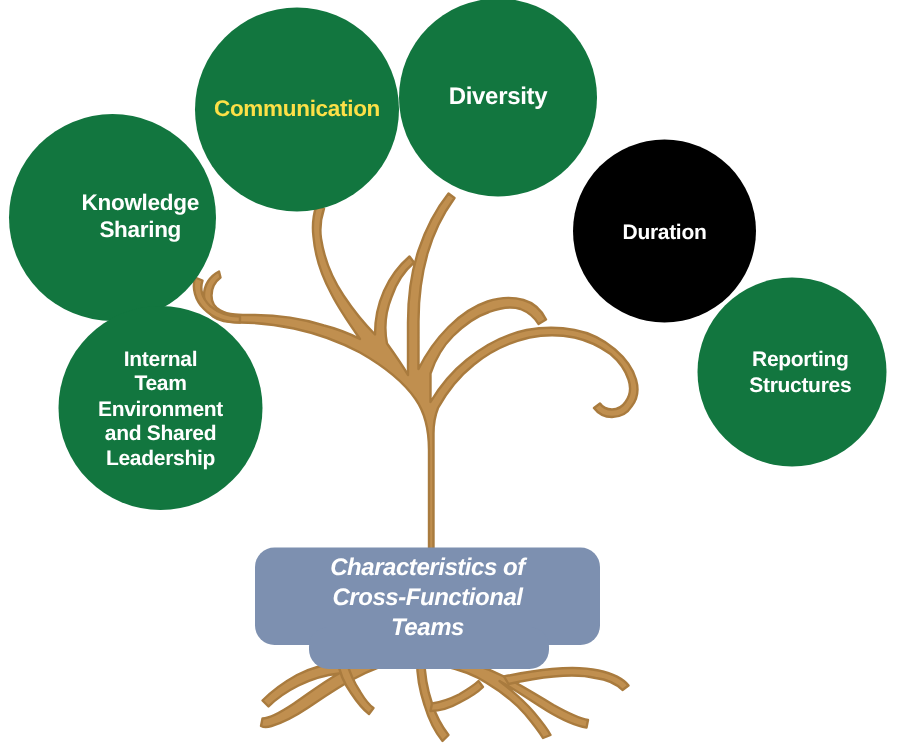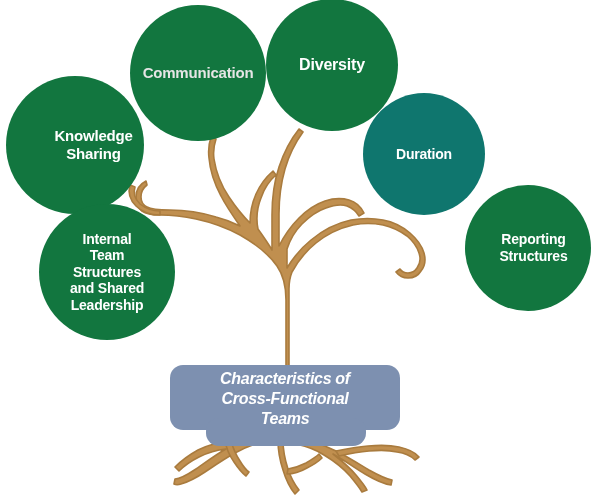--- a/index.html
+++ b/index.html
@@ -232,40 +232,40 @@
            Z"></path>
     </g>
   </svg>
 
   <div class="leaf-node" style="left: 6px; top: 76px; width: 138px; height: 138px; background: rgb(18, 118, 63);">
     <span class="leaf-label" style="font-size: 15px; color: rgb(255, 255, 255); margin-left: 37px;">Knowledge
 Sharing</span>
   </div>
 
   <div class="leaf-node" style="left: 130px; top: 5px; width: 136px; height: 136px; background: rgb(18, 118, 63);">
-    <span class="leaf-label" style="font-size: 15px; color: #e5e5e5;">Communication</span>
+    <span class="leaf-label" style="font-size: 15px; color: #fde047;">Communication</span>
   </div>
 
   <div class="leaf-node" style="left: 266px; top: -1px; width: 132px; height: 132px; background: rgb(18, 118, 63);">
     <span class="leaf-label" style="font-size: 16px; color: rgb(255, 255, 255); text-align: right;">Diversity</span>
   </div>
 
-  <div class="leaf-node" style="left: 363px; top: 93px; width: 122px; height: 122px; background: #0f766e;">
+  <div class="leaf-node" style="left: 382px; top: 93px; width: 122px; height: 122px; background: #000000;">
     <span class="leaf-label" style="font-size: 14px; color: rgb(255, 255, 255);">Duration</span>
   </div>
 
   <div class="leaf-node" style="left: 465px; top: 185px; width: 126px; height: 126px; background: rgb(18, 118, 63);">
     <span class="leaf-label" style="font-size: 14px; color: rgb(255, 255, 255); margin-left: 11px;">Reporting
 Structures</span>
   </div>
 
   <div class="leaf-node" style="left: 39px; top: 204px; width: 136px; height: 136px; background: rgb(18, 118, 63);">
     <span class="leaf-label" style="font-size: 14px; color: rgb(255, 255, 255);">Internal
 Team
-Structures
+Environment
 and Shared
 Leadership</span>
   </div>
 
   <div class="banner">
     <div class="banner-box-top" style="background: rgb(125, 144, 176);"></div>
     <div class="banner-box-bottom" style="background: rgb(125, 144, 176);"></div>
     <div class="banner-text" style="color: rgb(255, 255, 255);">Characteristics of
 Cross-Functional
 Teams</div>

